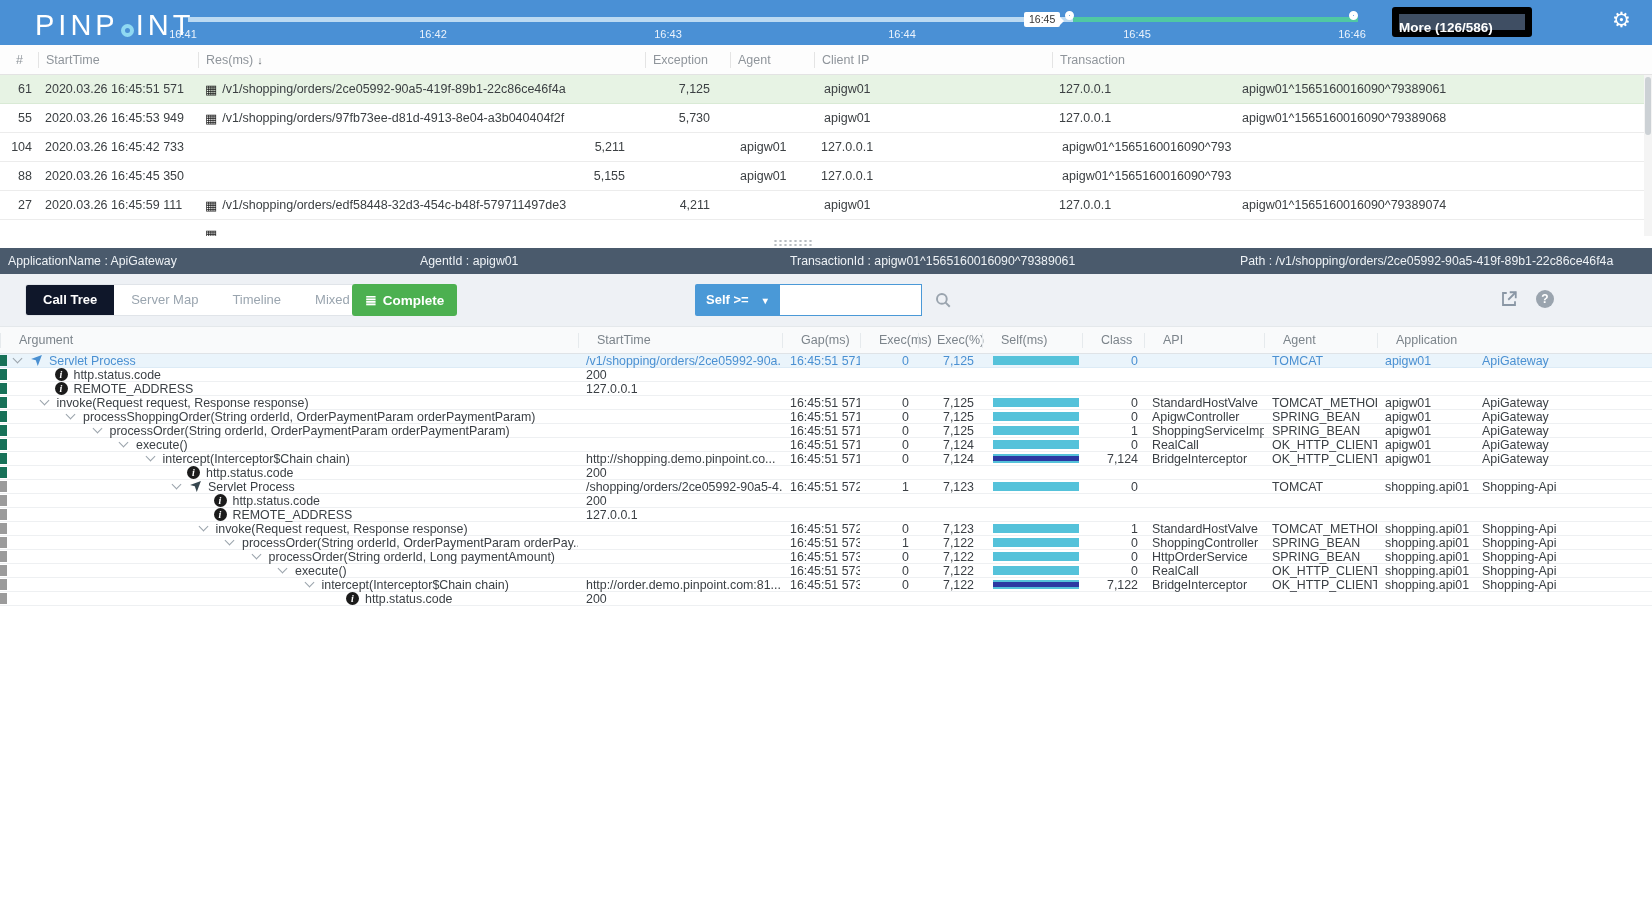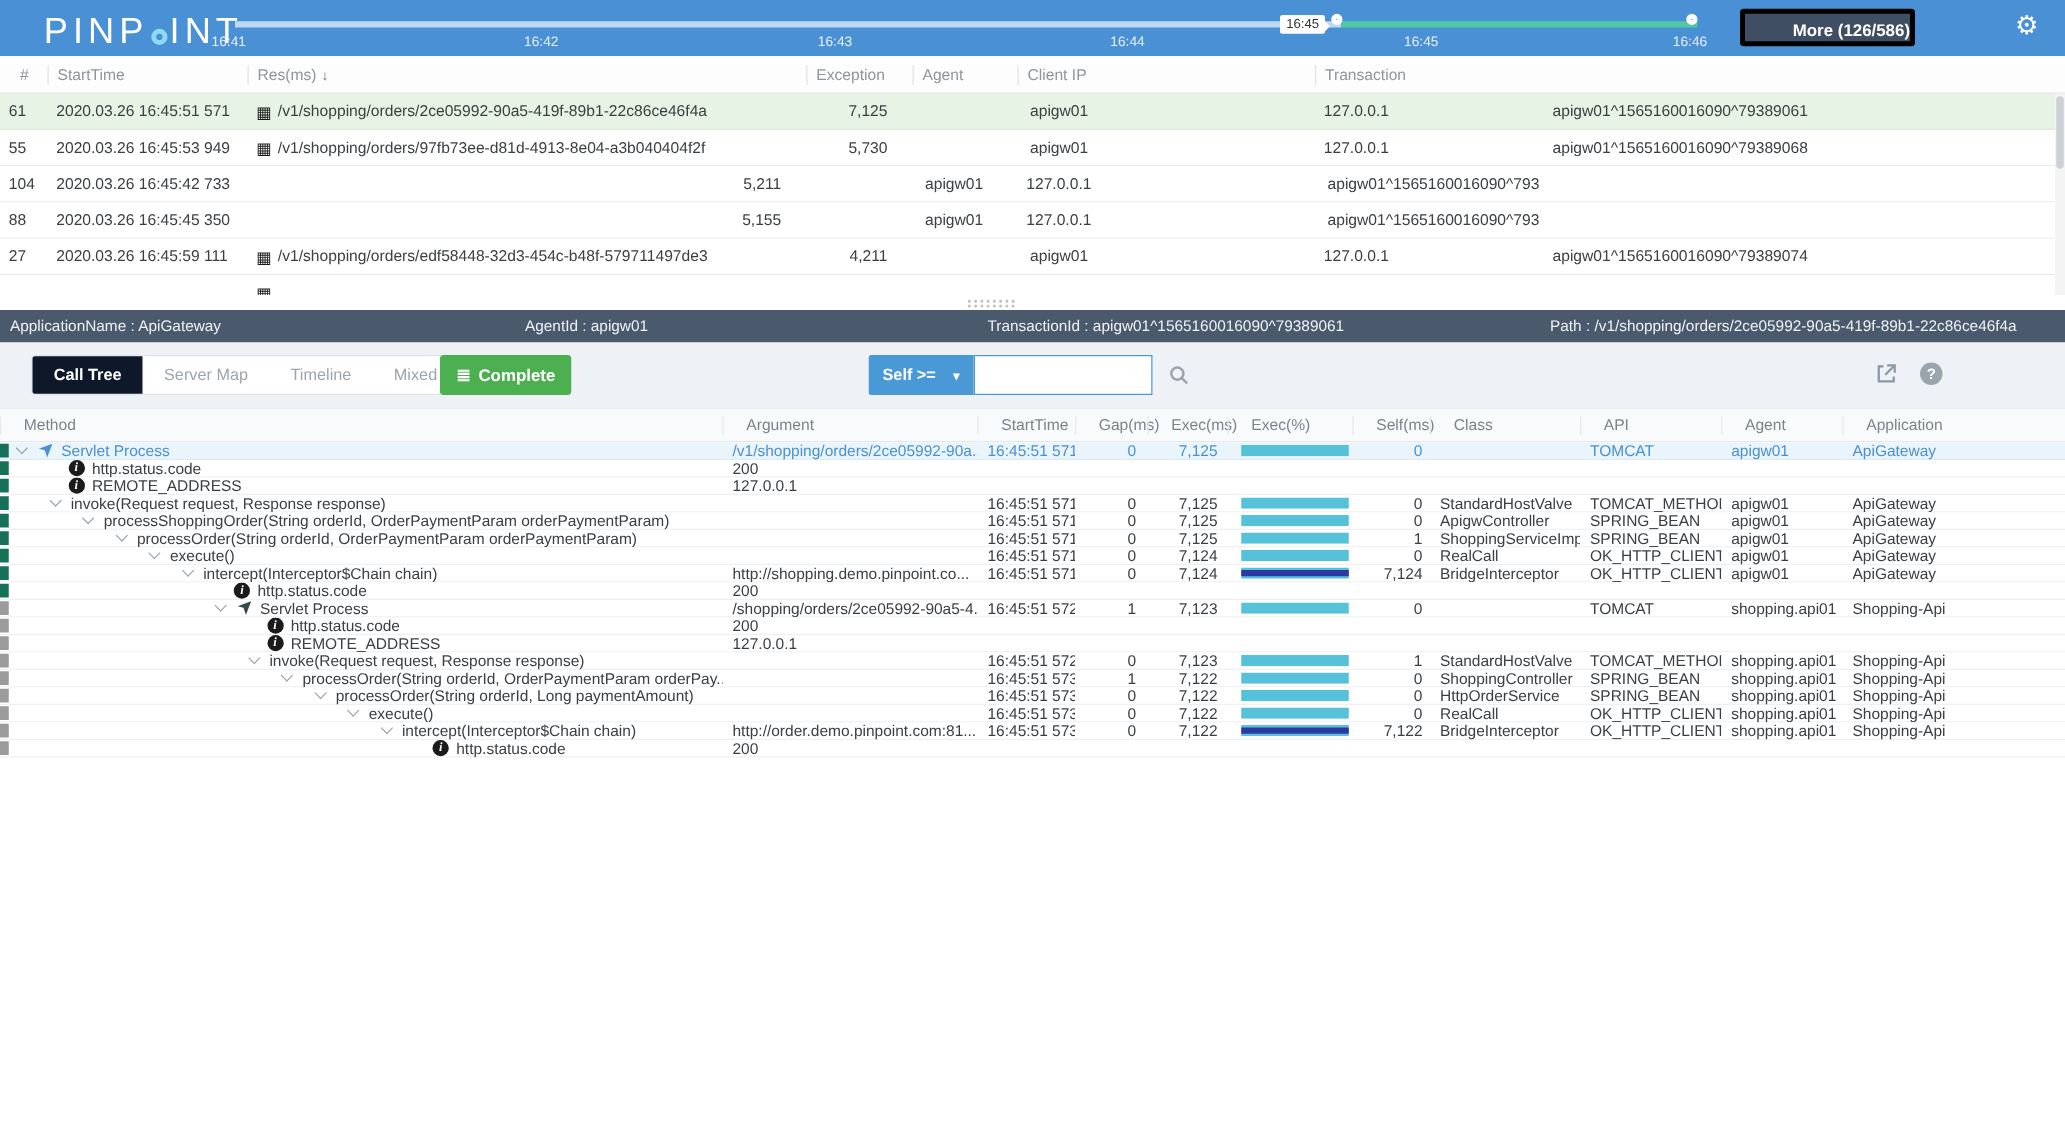--- a/index.html
+++ b/index.html
@@ -9,34 +9,34 @@
   
   .app-header { position:absolute; left:0; top:0; width:1652px; height:45px; background:#4a90d5; }
   .logo { position:absolute; left:35px; top:9px; color:#fff; font-size:29px; letter-spacing:4px; font-weight:400; }
   .logo .o-ring { display:inline-block; width:13px; height:13px; border:4px solid #8fd9f2; border-radius:50%; margin:0 2px; vertical-align:-2px; }
   .tl-track-light { position:absolute; left:188px; top:17px; width:885px; height:5px; background:#bcdaf2; }
   .tl-track-green { position:absolute; left:1073px; top:17px; width:285px; height:5px; background:#50c8a3; }
   .tl-handle { position:absolute; top:11px; width:9px; height:9px; border:4px solid #fff; border-radius:50%; background:transparent; }
   .tl-tooltip { position:absolute; left:1024px; top:12px; background:#fff; color:#333; font-size:10.5px; padding:1px 5px 2px; border-radius:2px; }
   .tl-tooltip::after { content:""; position:absolute; right:-4px; top:5px; border-top:4px solid transparent; border-bottom:4px solid transparent; border-left:4px solid #fff; }
   .tl-tick { position:absolute; top:28px; width:44px; text-align:center; color:#eaf2fb; font-size:11px; }
-  .more-btn { position:absolute; left:1392px; top:7px; width:140px; height:30px; background:#3f4e63; border:4px solid #000000; border-radius:3px; color:#fff; font-size:13.5px; font-weight:bold; text-align:right; line-height:28px; cursor:pointer; }
+  .more-btn { position:absolute; left:1392px; top:7px; width:140px; height:30px; background:#3f4e63; border:7px solid #000000; border-radius:3px; color:#fff; font-size:13.5px; font-weight:bold; text-align:left; line-height:28px; cursor:pointer; }
   .gear { position:absolute; left:1612px; top:8px; color:#fff; font-size:21px; cursor:pointer; }
 
   
   .tx-section { position:absolute; left:0; top:45px; width:1652px; height:191px; overflow:hidden; background:#fff; }
   .tx-head, .tx-row { display:grid; grid-template-columns:38px 160px 447px 85px 84px 238px 180px 1fr; align-items:center; }
   .tx-head { height:30px; color:#8f959b; font-size:12.5px; border-bottom:1px solid #e3e3e3; background:#fdfdfd; }
   .tx-head .c { padding-left:7px; border-left:1px solid #e4e4e4; height:16px; line-height:16px; white-space:nowrap; }
   .tx-head .c:first-child { border-left:none; padding-left:16px; }
   .tx-head .res-h .arrow { color:#6b7075; font-size:11px; margin-left:4px; }
   .tx-row { height:29px; font-size:12.5px; color:#3c4043; border-bottom:1px solid #ececec; background:#fff; cursor:pointer; }
   .tx-row.selected { background:#e7f3e4; border-bottom:1px solid #d9ead5; }
   .tx-row .c { padding-left:7px; white-space:nowrap; overflow:hidden; }
-  .tx-row .num { text-align:left; padding-right:6px; }
+  .tx-row .num { text-align:right; padding-right:6px; }
   .tx-row .res { text-align:right; padding-right:20px; }
   .tx-row .agent { padding-left:10px; }
   .tx-row .txid { padding-left:10px; }
   .path-icon { color:#1b1b1b; font-size:13px; margin-right:5px; vertical-align:-1px; }
   .tx-scrollbar { position:absolute; right:0; top:30px; width:8px; height:161px; background:#f4f4f4; }
   .tx-thumb { position:absolute; right:1px; top:2px; width:6px; height:58px; background:#ccd1d5; border-radius:3px; }
 
   
   .drag-strip { position:absolute; left:0; top:236px; width:1652px; height:12px; background:#fff; }
   .drag-dots { position:absolute; left:773px; top:3px; width:40px; height:7px;
@@ -234,21 +234,20 @@
             <path d="M9 4H4v16h16v-5"></path>
             <path d="M13 3h8v8"></path>
             <path d="M21 3L11 13"></path>
           </svg>
         </span>
       <span class="help-circle">?</span>
     </div>
   </div>
 
   <div class="ct-head">
-    <div class="c">Method</div>
     <div class="c">Argument</div>
     <div class="c">StartTime</div>
     <div class="c">Gap(ms)</div>
     <div class="c">Exec(ms)</div>
     <div class="c">Exec(%)</div>
     <div class="c">Self(ms)</div>
     <div class="c">Class</div>
     <div class="c">API</div>
     <div class="c">Agent</div>
     <div class="c">Application</div>

